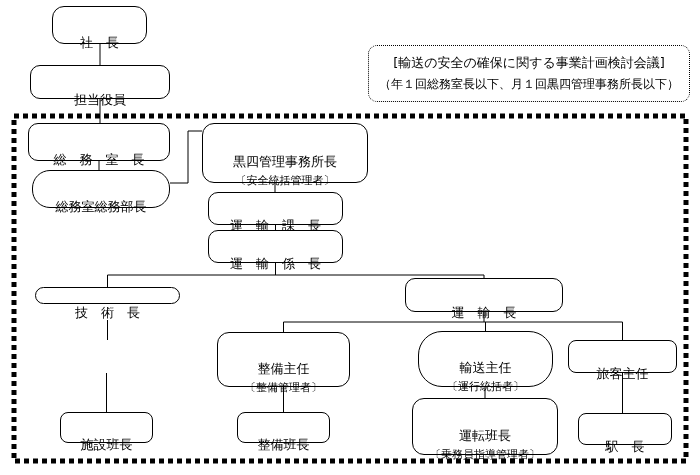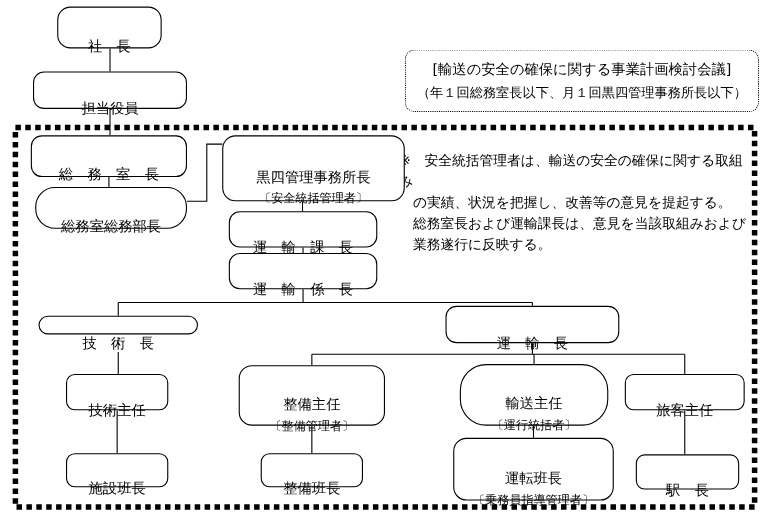--- a/index.html
+++ b/index.html
@@ -69,24 +69,20 @@
 
   <div class="node" style="left:30px;top:65px;width:140px;height:34px;border-radius:10px;">
     <span class="lbl">担当役員</span>
   </div>
 
   <div class="meeting">
     <span class="m1">[輸送の安全の確保に関する事業計画検討会議]</span>
     <span class="m2">（年１回総務室長以下、月１回黒四管理事務所長以下）</span>
   </div>
 
-  <div class="note">※　安全統括管理者は、輸送の安全の確保に関する取組み
-　の実績、状況を把握し、改善等の意見を提起する。
-　総務室長および運輸課長は、意見を当該取組みおよび
-　業務遂行に反映する。</div>
 
   <div class="node" style="left:28px;top:123px;width:142px;height:38px;border-radius:10px;">
     <span class="lbl">総　務　室　長</span>
   </div>
 
   <div class="node" style="left:32px;top:170px;width:138px;height:38px;border-radius:18px;">
     <span class="lbl">総務室総務部長</span>
   </div>
 
   <div class="node" style="left:202px;top:123px;width:166px;height:60px;border-radius:12px;">
@@ -103,23 +99,20 @@
   </div>
 
   <div class="node" style="left:35px;top:287px;width:145px;height:17px;border-radius:10px;">
     <span class="lbl">技　術　長</span>
   </div>
 
   <div class="node" style="left:405px;top:278px;width:158px;height:34px;border-radius:10px;">
     <span class="lbl">運　輸　長</span>
   </div>
 
-  <div class="node" style="left:60px;top:340px;width:93px;height:33px;border-radius:8px;">
-    <span class="lbl">技術主任</span>
-  </div>
 
   <div class="node" style="left:217px;top:332px;width:133px;height:55px;border-radius:12px;">
     <span class="lbl">整備主任</span>
     <span class="sub">〔整備管理者〕</span>
   </div>
 
   <div class="node" style="left:418px;top:331px;width:135px;height:56px;border-radius:24px;">
     <span class="lbl">輸送主任</span>
     <span class="sub">〔運行統括者〕</span>
   </div>

